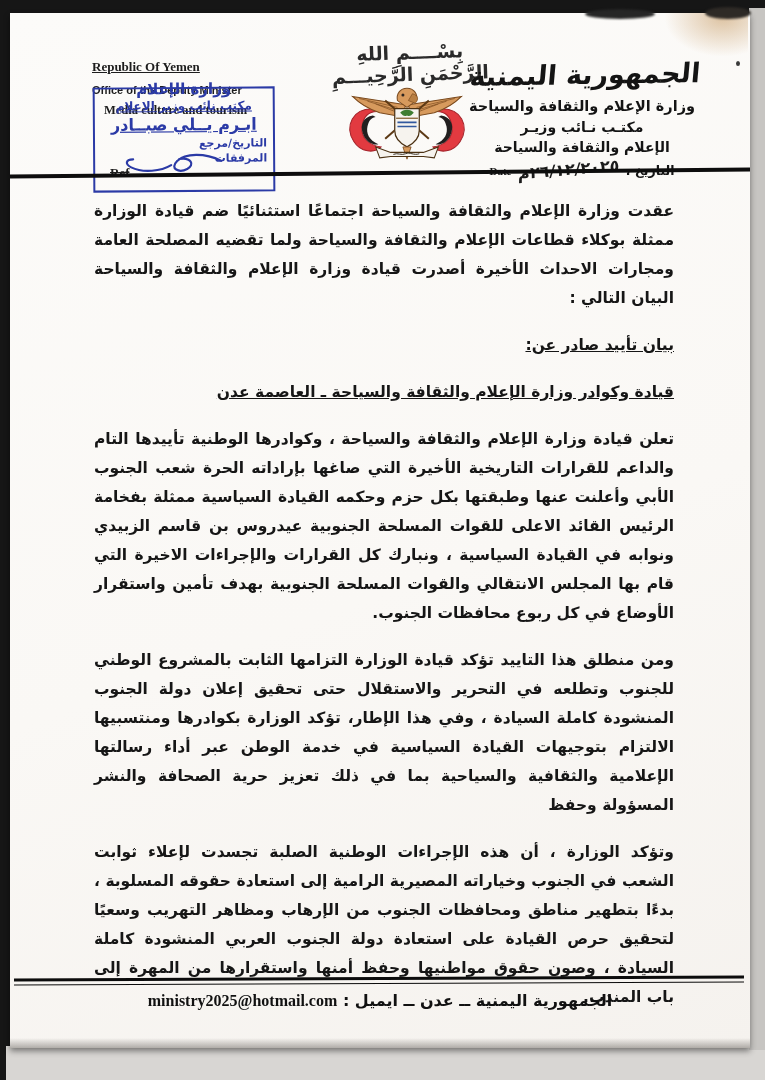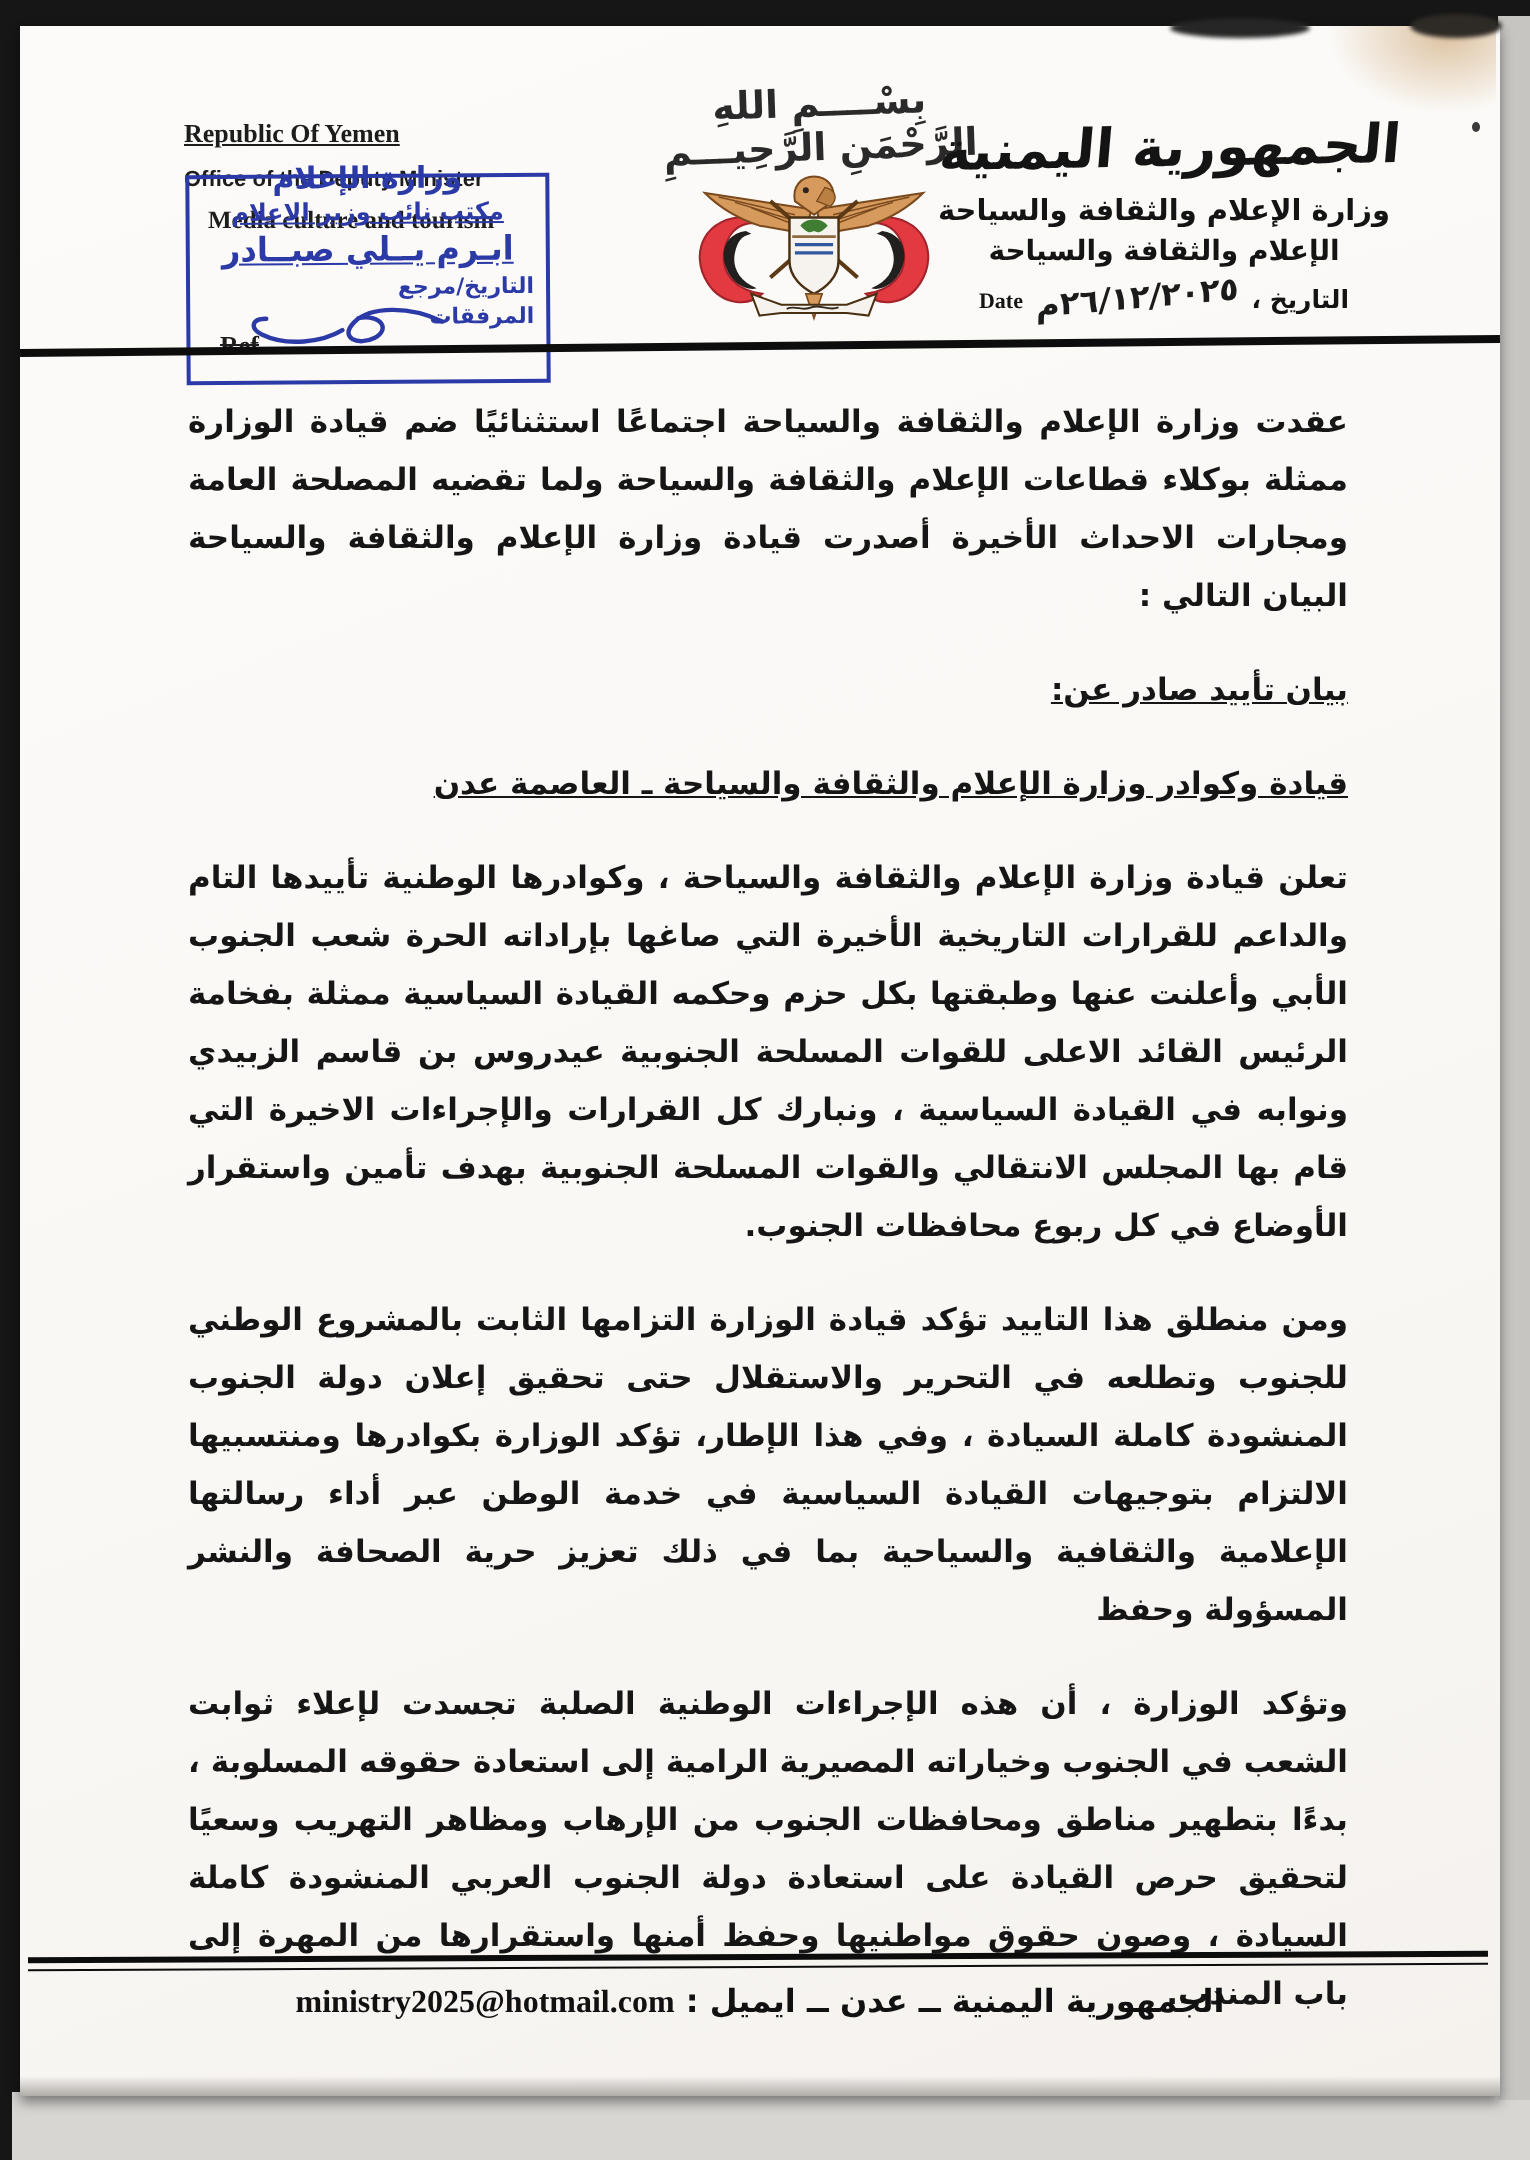--- a/index.html
+++ b/index.html
@@ -149,20 +149,21 @@
     <div class="stamp-l4">التاريخ/مرجع</div>
     <div class="stamp-l5">المرفقات</div>
     <svg class="stamp-sig" width="104" height="26" viewBox="0 0 104 26" aria-hidden="true">
       <path d="M100 10 C84 2 64 2 56 10 C48 18 58 22 66 18 C74 14 70 6 58 8 M50 14 C40 20 22 22 10 16 C4 13 4 8 12 8" stroke="#2b3aa6" stroke-width="2.2" fill="none" stroke-linecap="round"></path>
     </svg>
   </div>
 
   <div class="ar-block">
     <div class="ar-country">الجمهورية اليمنية</div>
     <div class="ar-ministry">وزارة الإعلام والثقافة والسياحة</div>
+    <div class="ar-office1">مكتـب نـائب وزيـر</div>
     <div class="ar-office2">الإعلام والثقافة والسياحة</div>
     <div class="ar-dateline">
       <span>التاريخ ،</span>
       <span class="date-hand">٢٦/١٢/٢٠٢٥م</span>
       <span class="date-en">Date</span>
     </div>
   </div>
 
   <div class="header-rule"></div>
 

